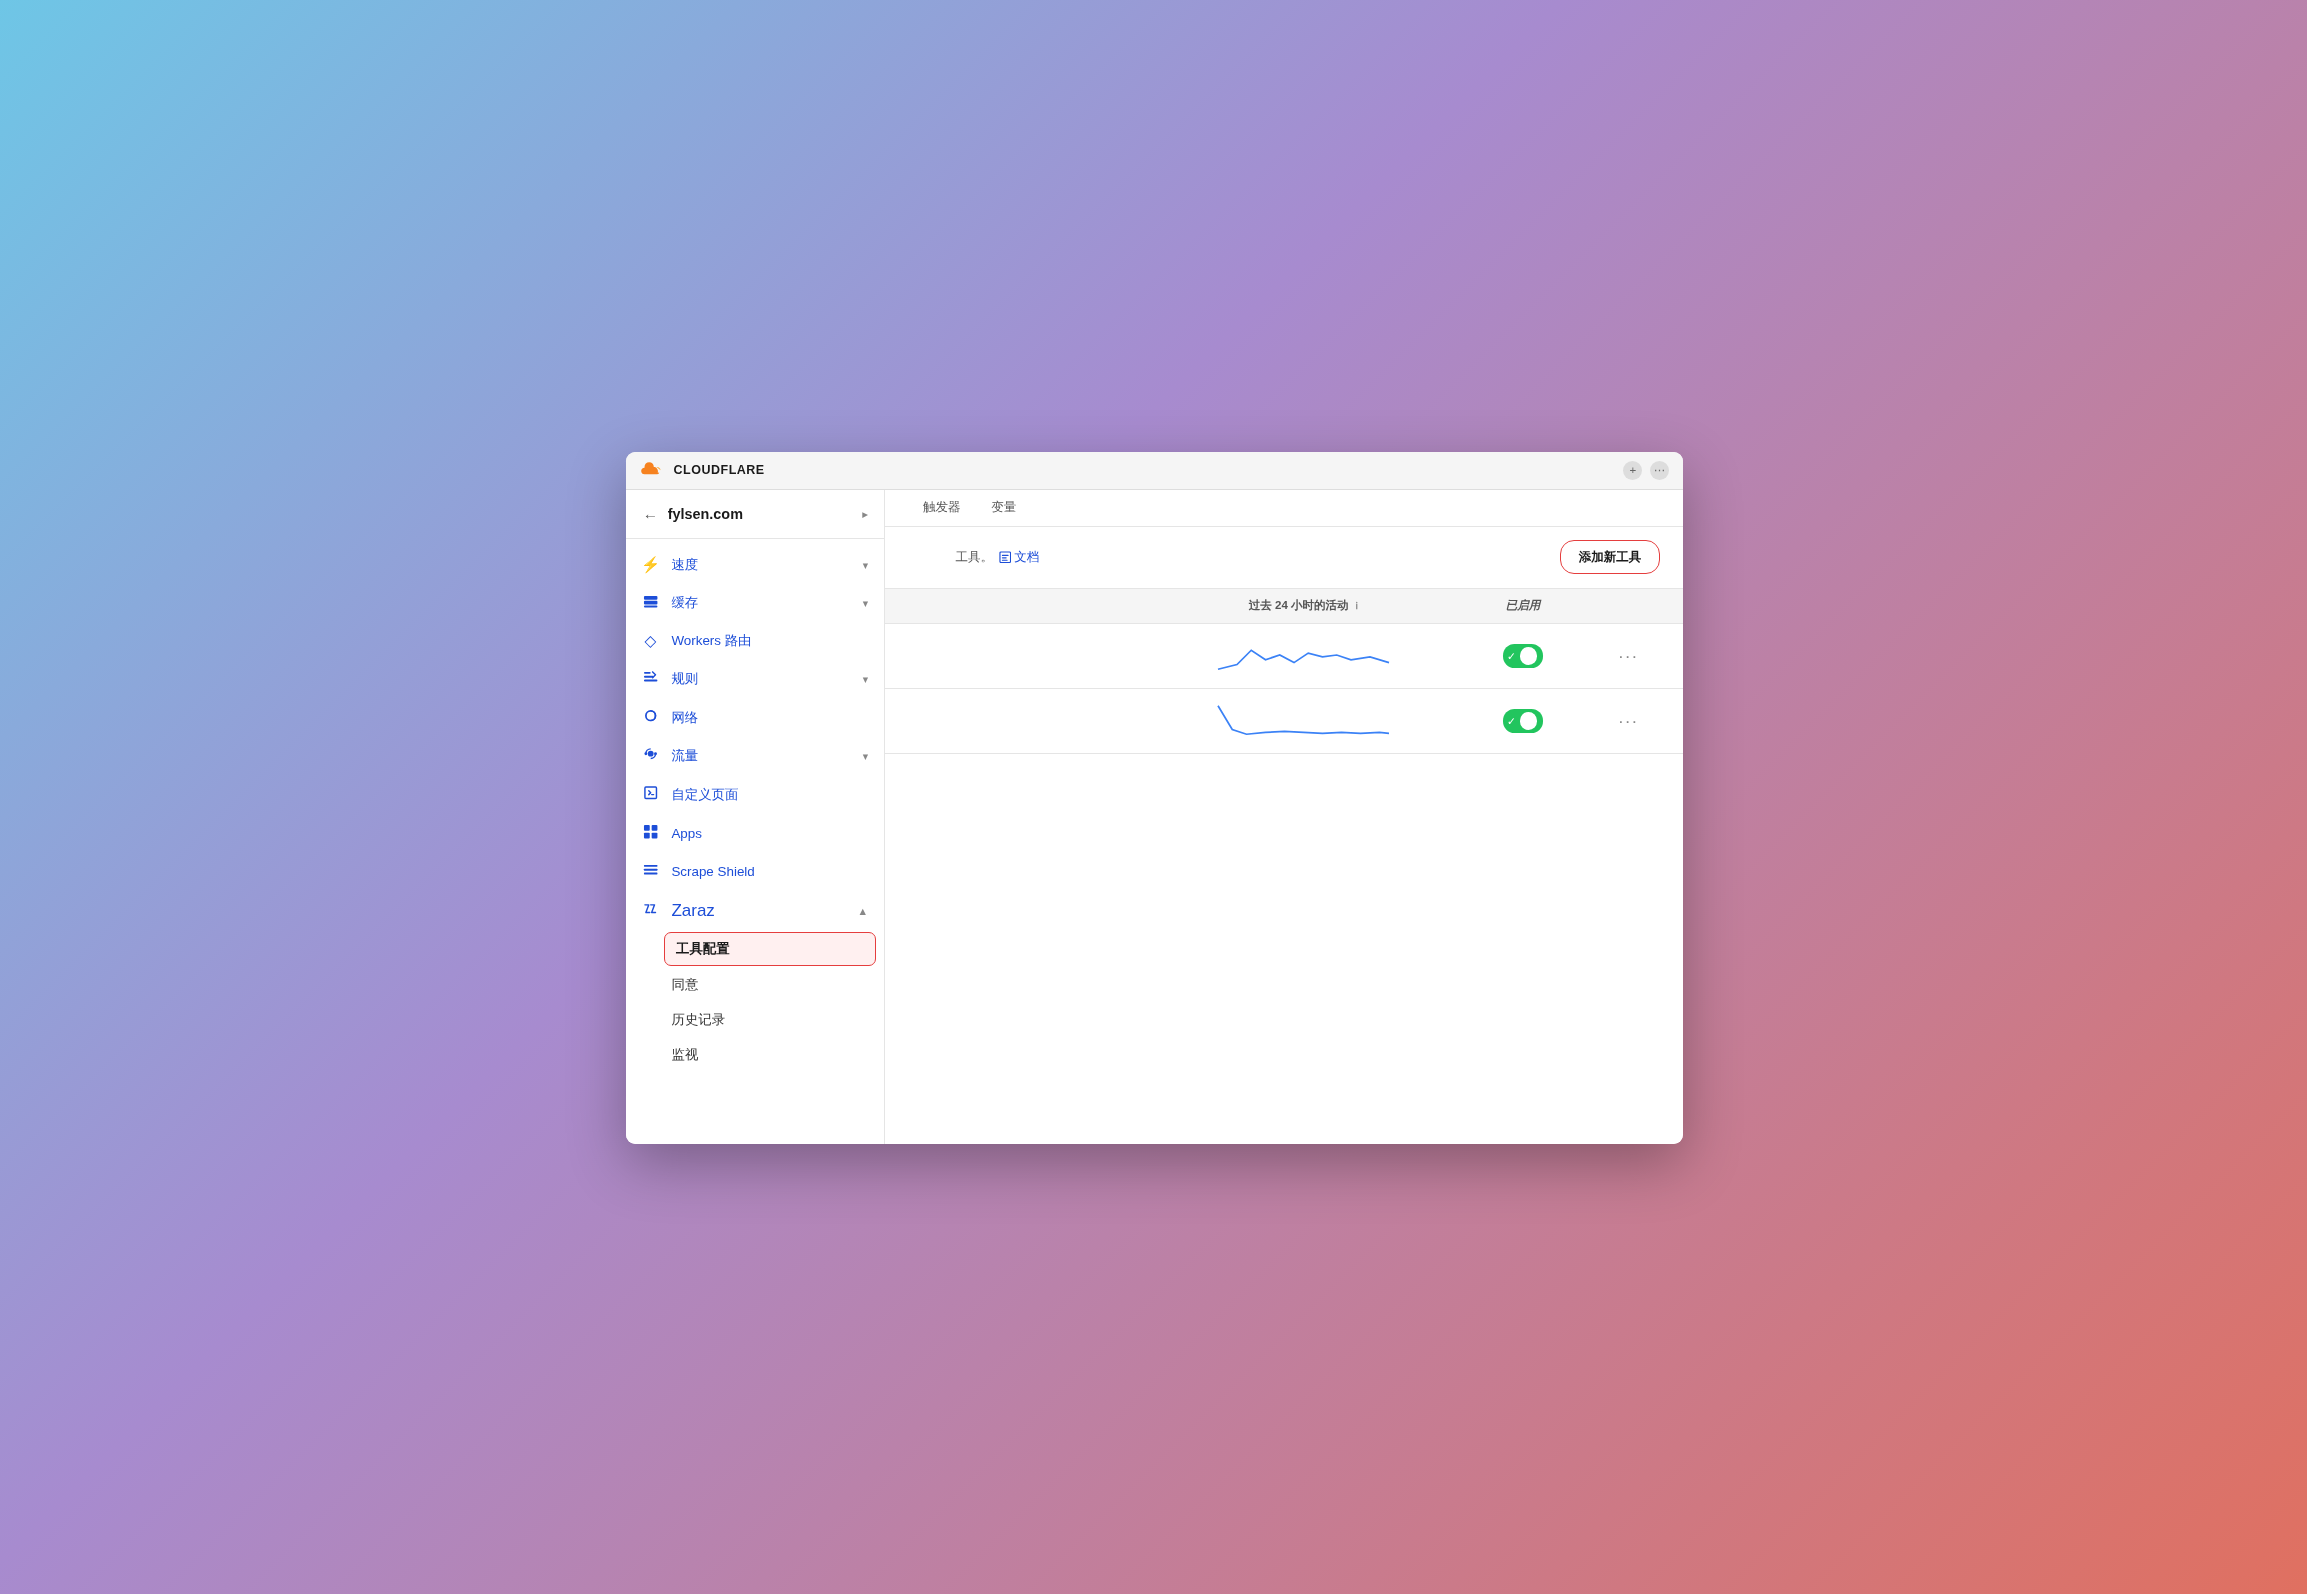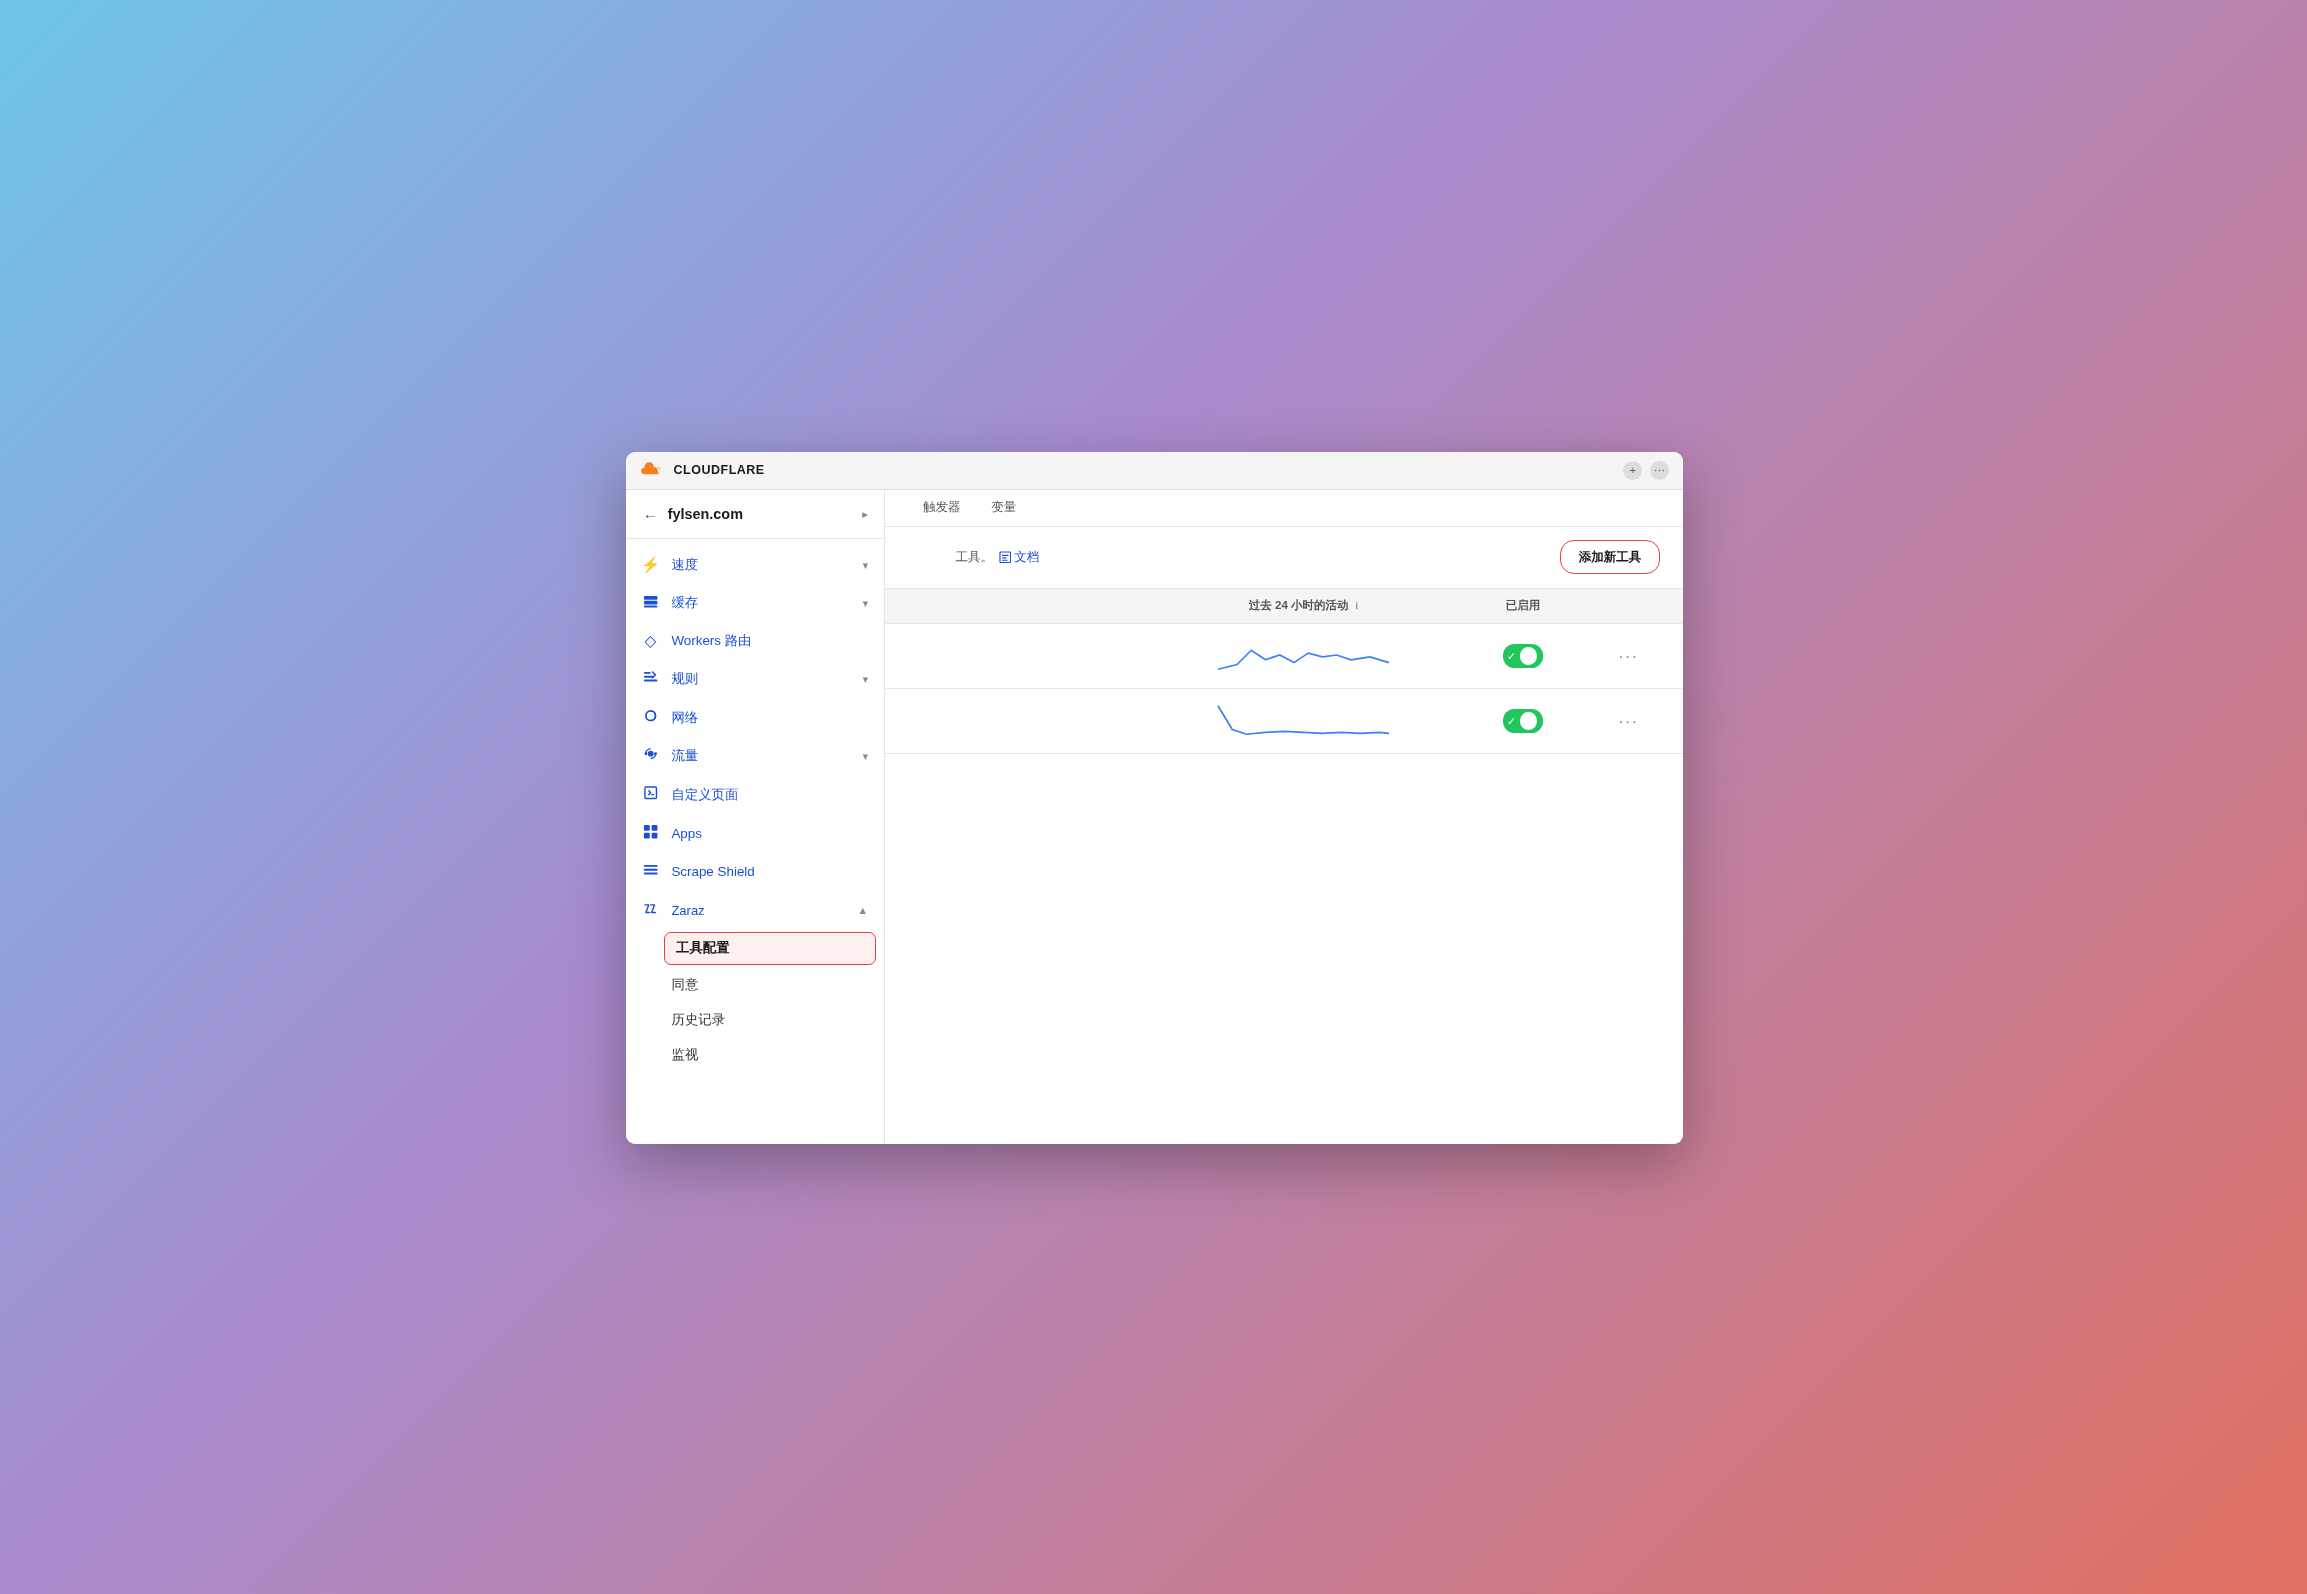--- a/index.html
+++ b/index.html
@@ -143,21 +143,21 @@
       cursor: pointer;
       gap: 11.5px;
     }
     .zaraz-header .nav-icon {
       color: #1d4ed8;
       font-size: 15.4px;
       width: 19px;
       text-align: center;
     }
     .zaraz-header .nav-label {
-      font-size: 13px;
+      font-size: 17px;
       color: #1d4ed8;
       flex: 1;
     }
     .zaraz-header .nav-arrow {
       color: #888;
       font-size: 10.6px;
     }
     .zaraz-sub {
       padding-left: 0;
     }
@@ -226,20 +226,21 @@
       font-size: 11.5px;
       font-weight: 600;
       color: #555;
       text-align: left;
     }
     .tools-table th.col-activity {
       text-align: center;
     }
     .tools-table th.col-enabled {
       text-align: center;
+      font-style: italic;
     }
     .tools-table td {
       padding: 11.5px 15.4px;
       border-bottom: 1px solid #e5e5e5;
       font-size: 12.5px;
       color: #333;
     }
     .tools-table td.col-activity {
       text-align: center;
     }

